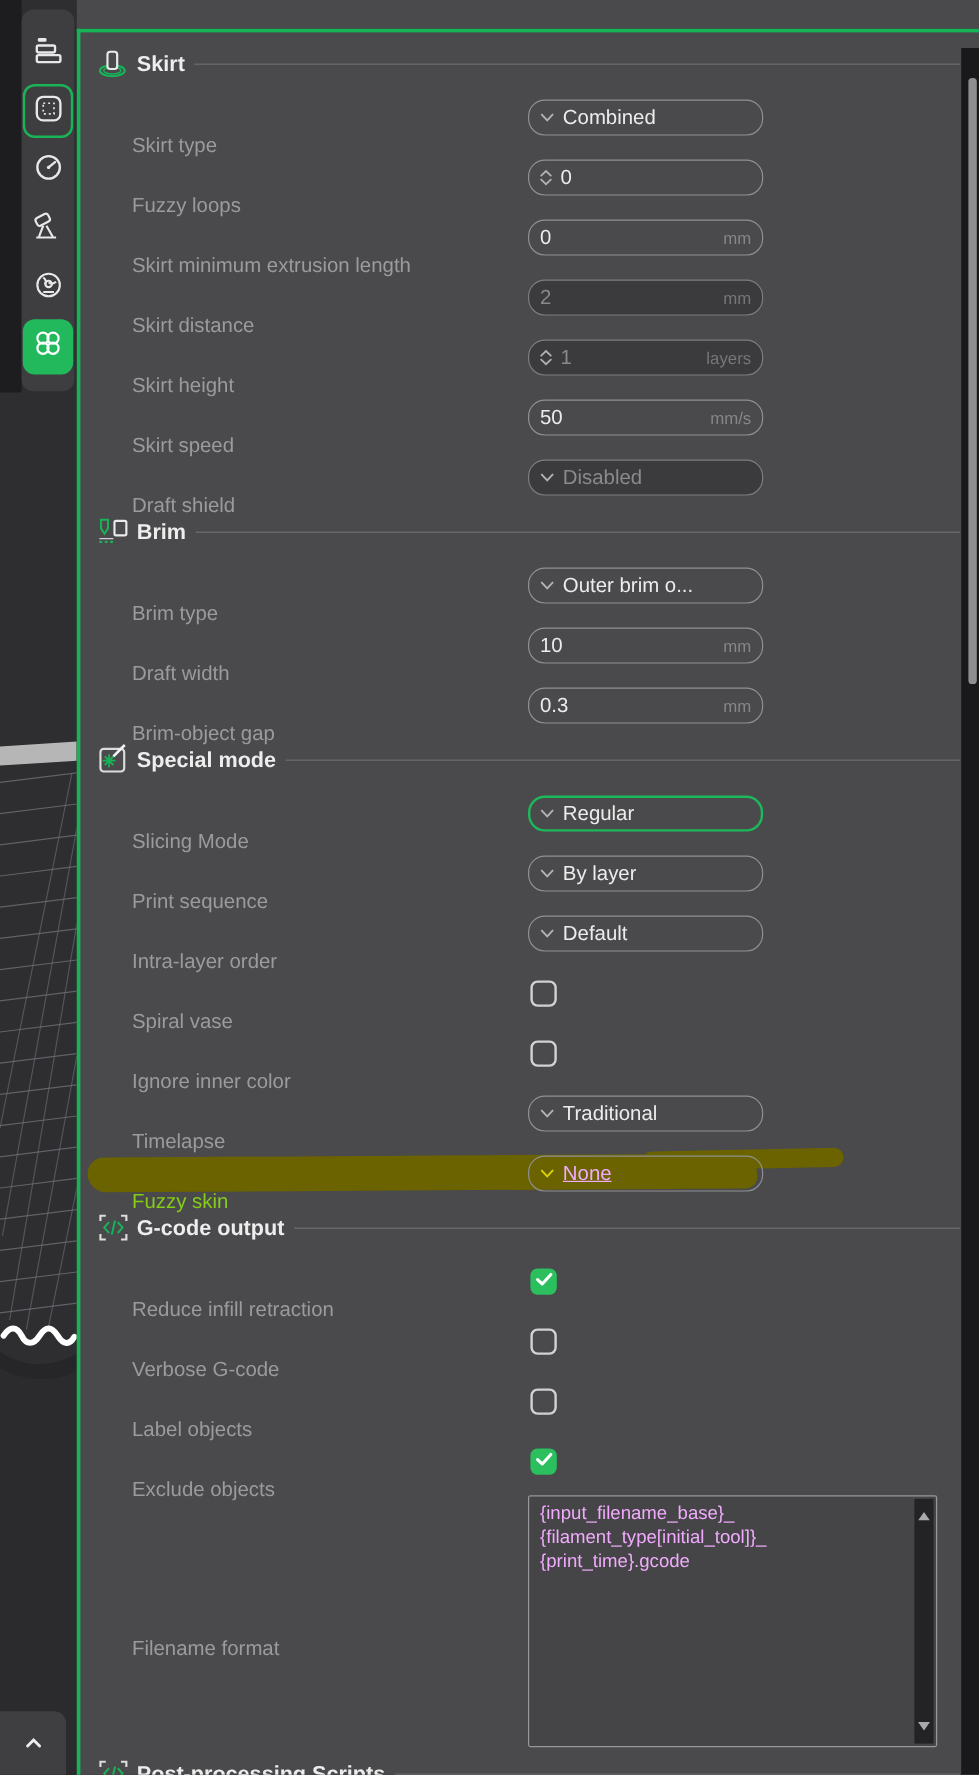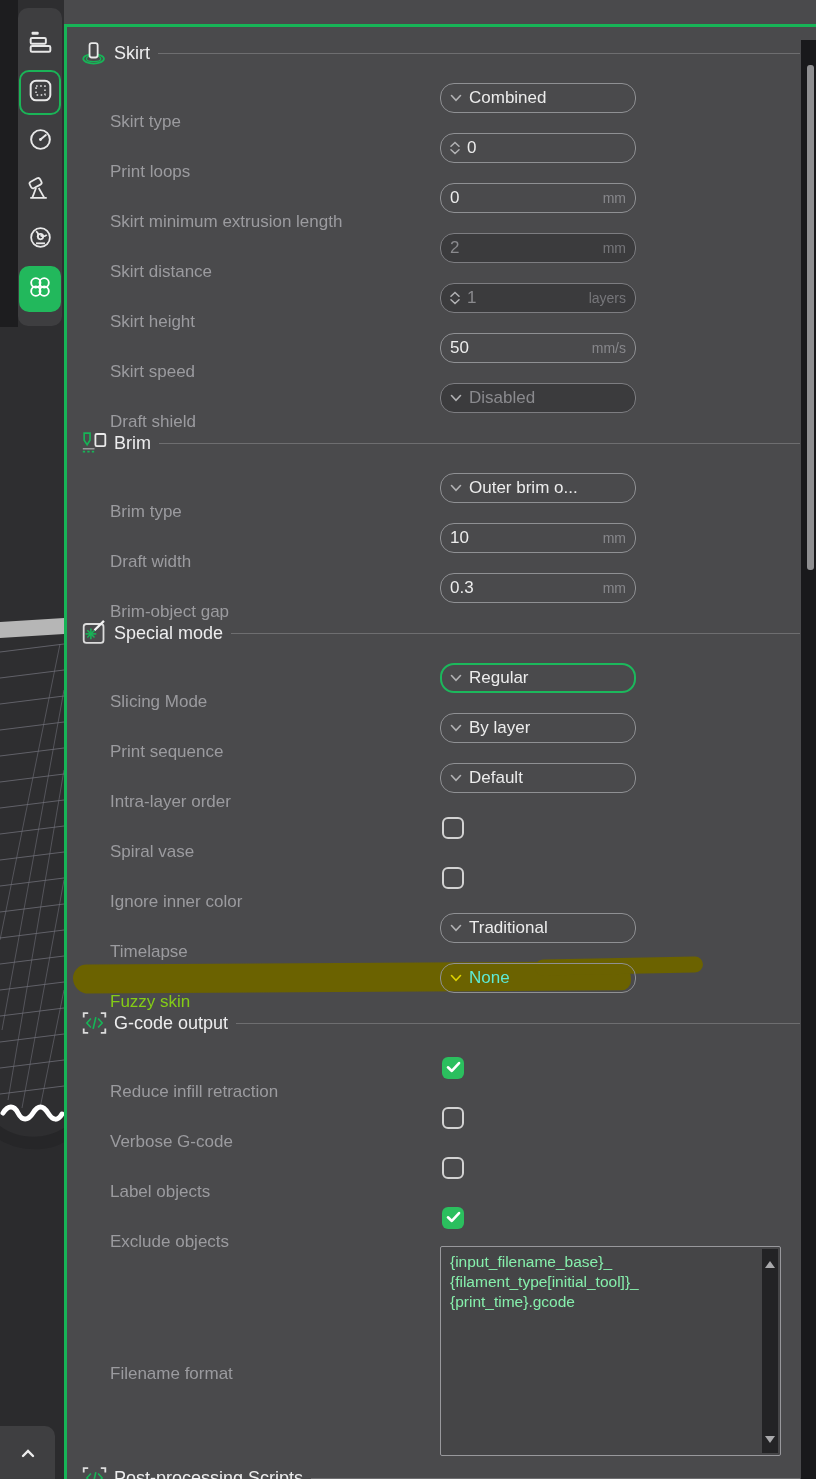--- a/index.html
+++ b/index.html
@@ -20,21 +20,21 @@
   .viewport-svg{position:absolute;left:0;top:560px;}
   .expand-btn{position:absolute;left:0;top:1426px;width:55px;height:53px;background:#3f3f41;
     border-radius:0 10px 0 0;display:flex;align-items:center;justify-content:center;cursor:pointer;}
   
   .top-strip{position:absolute;left:64px;top:0;right:0;height:24px;background:#4a4a4c;}
   .panel{position:absolute;left:64px;top:24px;right:0;bottom:0;background:#4a4a4c;
     border-top:3px solid #17b457;border-left:3px solid #17b457;box-sizing:border-box;overflow:hidden;}
   .sec-header{display:flex;align-items:center;height:40px;padding-left:13px;box-sizing:border-box;}
   .sec-header.first{height:46px;padding-top:6px;}
   .sec-icon{width:28px;height:28px;display:flex;align-items:center;justify-content:center;margin-right:6px;flex:0 0 auto;}
-  .sec-title{font-weight:normal;font-size:18px;color:#ededee;white-space:nowrap;}
+  .sec-title{font-weight:bold;font-size:18px;color:#ededee;white-space:nowrap;}
   .sec-line{flex:1;height:1px;background:#6e6e70;margin-left:8px;margin-right:16px;}
   .row{position:relative;height:50px;display:flex;align-items:center;padding-left:43px;box-sizing:border-box;}
   .row.tall{height:215px;}
   .rlabel{flex:0 0 330px;font-size:17px;color:#9b9b9f;line-height:1.22;}
   .rlabel .txt{display:inline-block;max-width:246px;margin-top:48px;}
   .ctl{width:196px;height:30px;border:1px solid #8f9093;border-radius:14px;display:flex;align-items:center;
     box-sizing:border-box;font-size:17px;color:#ececec;padding:0 9px;gap:7px;background:transparent;position:relative;z-index:1;cursor:pointer;}
   .ctl .val{white-space:nowrap;overflow:hidden;}
   .ctl .unit{margin-left:auto;font-size:14px;color:#87878b;flex:0 0 auto;}
   .ctl.disabled{background:#3b3b3d;color:#8a8a8e;border-color:#7d7d81;}
@@ -44,25 +44,25 @@
   .spin{display:flex;align-items:center;color:#b2b2b4;}
   .cb{width:22px;height:22px;border:2px solid #d2d2d2;border-radius:6px;box-sizing:border-box;
     margin-left:2px;position:relative;z-index:1;cursor:pointer;display:flex;align-items:center;justify-content:center;}
   .cb.checked{border:none;background:#2bbf5e;}
   
   .hl-stroke{position:absolute;left:6px;top:10px;width:558px;height:29px;background:#6b6200;
     border-radius:14px 18px 10px 16px;transform:rotate(-0.35deg);z-index:0;}
   .hl-tail{position:absolute;left:468px;top:5px;width:168px;height:16px;background:#6b6200;
     border-radius:9px;transform:rotate(-1.2deg);z-index:0;}
   .row.hl .rlabel{color:#84cc16;position:relative;z-index:1;}
-  .row.hl .ctl{color:#5eead4;}
+  .row.hl .ctl{color:#f0abfc;text-decoration:underline;}
   .row.hl .chev{color:#ded200;}
   
   .ta{width:341px;height:210px;border:1px solid #98989c;background:#454547;border-radius:2px;
-    padding:5px 26px 5px 9px;box-sizing:border-box;font-size:15.5px;color:#86efac;line-height:1.32;
+    padding:5px 26px 5px 9px;box-sizing:border-box;font-size:15.5px;color:#f0abfc;line-height:1.32;
     position:relative;z-index:1;cursor:text;}
   .ta .ln{display:block;white-space:nowrap;}
   .ta-scroll{position:absolute;top:2px;right:2px;bottom:2px;width:16px;background:#232325;
     display:flex;flex-direction:column;justify-content:space-between;align-items:center;padding:4px 0;box-sizing:border-box;}
   
   .pscroll{position:absolute;top:13px;right:0;bottom:0;width:15px;background:#19191b;z-index:5;}
   .pscroll .thumb{position:absolute;top:25px;right:2px;width:7px;height:505px;background:#8e8e90;border-radius:3px;}
 </style>
 </head>
 <body>
@@ -186,21 +186,21 @@
         <div class="ctl dropdown enabled">
           <span class="chev">
             <svg width="12" height="8" viewBox="0 0 12 8">
               <polyline points="1.5,1.5 6,6.3 10.5,1.5" fill="none" stroke="currentColor" stroke-width="1.6" stroke-linecap="round"></polyline>
             </svg>
           </span>
           <span class="val">Combined</span>
         </div>
       </div>
       <div class="row">
-        <div class="rlabel"><span class="txt">Print loops</span></div>
+        <div class="rlabel"><span class="txt">Fuzzy loops</span></div>
         <div class="ctl spinner enabled">
           <span class="spin">
             <svg width="10" height="14" viewBox="0 0 10 14">
               <g fill="none" stroke="currentColor" stroke-width="1.5" stroke-linecap="round">
                 <polyline points="1,5.3 5,1.5 9,5.3"></polyline>
                 <polyline points="1,8.7 5,12.5 9,8.7"></polyline>
               </g>
             </svg>
           </span>
           <span class="val">0</span>

